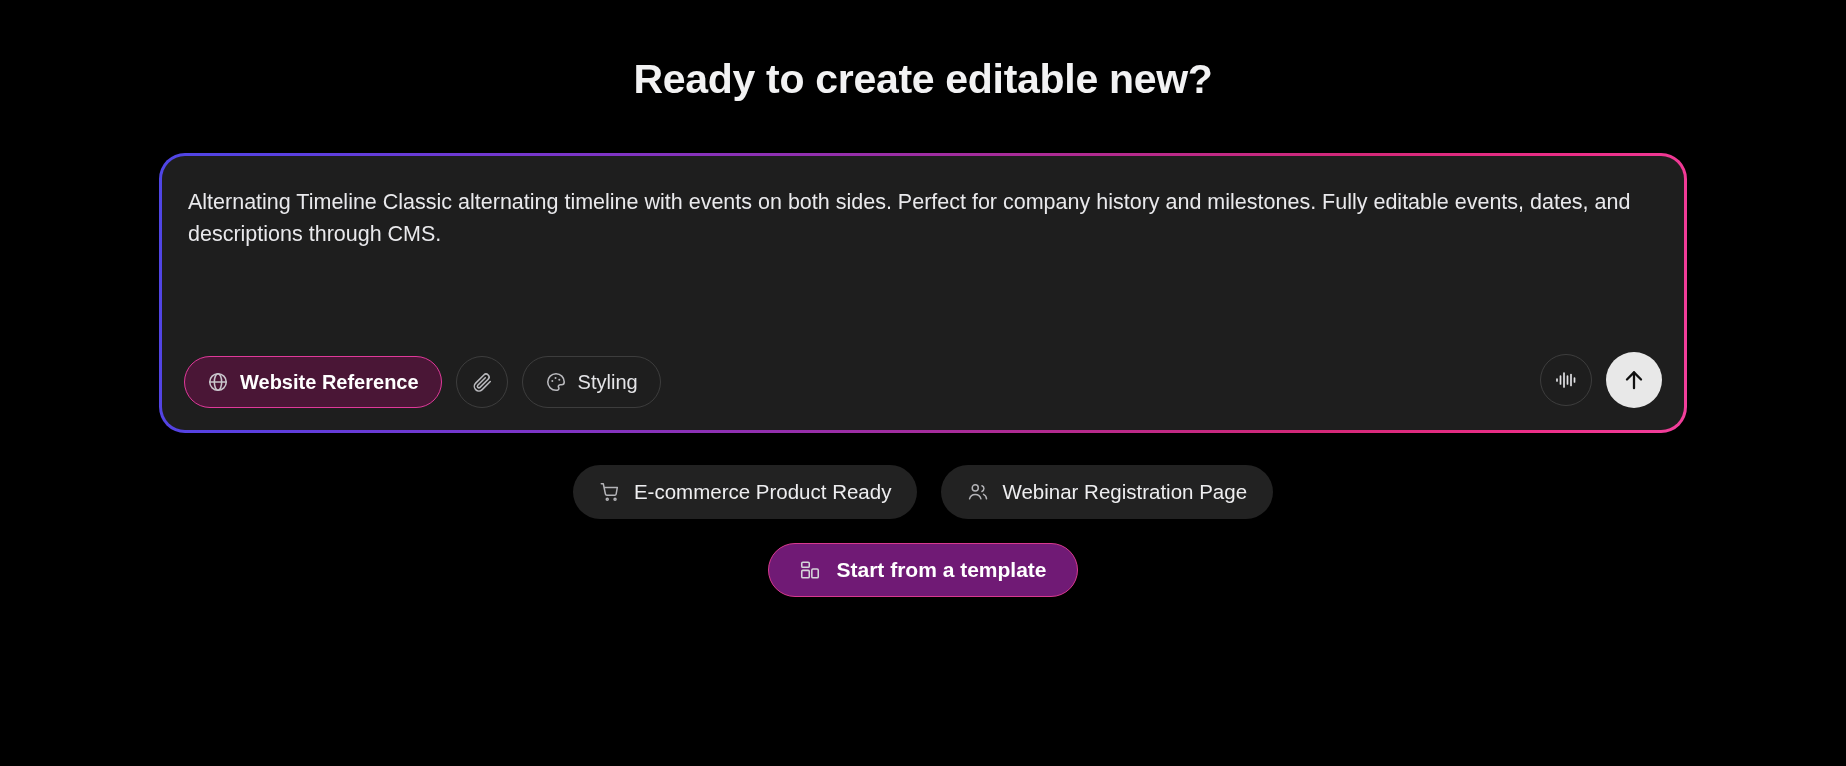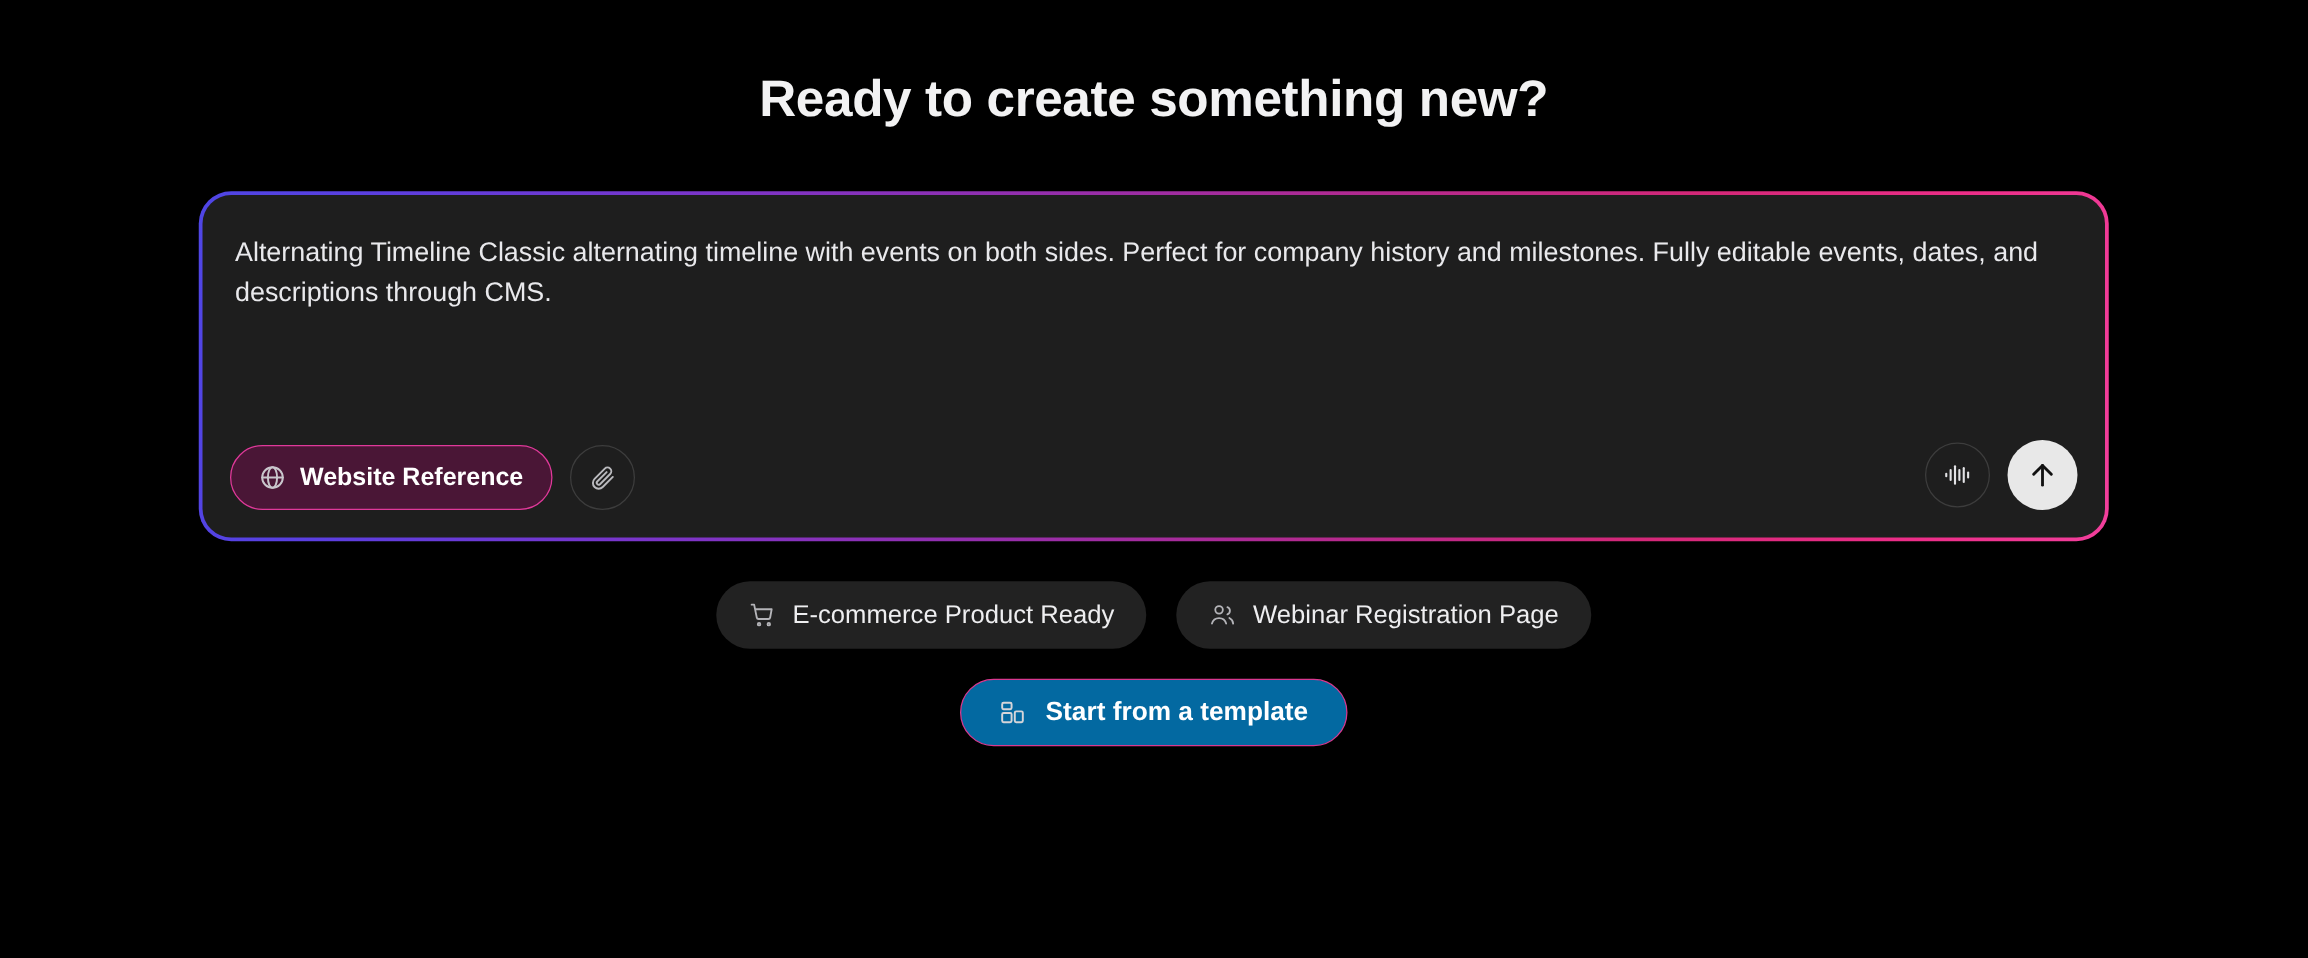--- a/index.html
+++ b/index.html
@@ -167,35 +167,35 @@
     justify-content: center;
   }
 
   .template-btn {
     display: inline-flex;
     align-items: center;
     gap: 15px;
     height: 54px;
     padding: 0 30px;
     border-radius: 27px;
-    background: #0369a1;
+    background: #701a75;
     border: 1px solid #d8398f;
     font-size: 21px;
     font-weight: bold;
     color: #ffffff;
     cursor: pointer;
     white-space: nowrap;
   }
 
   svg { display: block; }
 </style>
 </head>
 <body>
 
-<h1 class="page-title">Ready to create something new?</h1>
+<h1 class="page-title">Ready to create editable new?</h1>
 
 <div class="composer-outer">
   <div class="composer-inner">
 
     <div class="prompt-text" placeholder="Describe the website you want to create...">Alternating Timeline Classic alternating timeline with events on both sides. Perfect for company history and milestones. Fully editable events, dates, and descriptions through CMS.</div>
 
     <div class="composer-toolbar">
 
       <div class="chip active">
         <span>
@@ -209,20 +209,31 @@
       </div>
 
       <div class="icon-btn-round">
         <span>
           <svg width="22" height="22" viewBox="0 0 24 24" fill="none" stroke="#b9b9bd" stroke-width="1.7" stroke-linecap="round" stroke-linejoin="round">
             <path d="M21 11.5l-8.8 8.8a5 5 0 0 1-7.1-7.1l8.9-8.9a3.3 3.3 0 0 1 4.7 4.7l-8.9 8.9a1.7 1.7 0 0 1-2.4-2.4l8.2-8.2"></path>
           </svg>
         </span>
       </div>
 
+      <div class="chip plain">
+        <span>
+          <svg width="22" height="22" viewBox="0 0 24 24" fill="none" stroke="#b9b9bd" stroke-width="1.7" stroke-linecap="round" stroke-linejoin="round">
+            <path d="M12 21a9 9 0 1 1 9-9c0 1.7-1.3 3-3 3h-1.5a2 2 0 0 0-1.4 3.4A2 2 0 0 1 13.5 21H12z"></path>
+            <circle cx="8" cy="11" r="1.1" fill="#b9b9bd" stroke="none"></circle>
+            <circle cx="11.5" cy="7.7" r="1.1" fill="#b9b9bd" stroke="none"></circle>
+            <circle cx="15.6" cy="9.6" r="1.1" fill="#b9b9bd" stroke="none"></circle>
+          </svg>
+        </span>
+        <span>Styling</span>
+      </div>
 
       <div class="toolbar-right">
         <div class="icon-btn-round">
           <span>
             <svg width="26" height="22" viewBox="0 0 26 22" stroke="#e2e2e5" stroke-width="1.7" stroke-linecap="round">
               <line x1="4" y1="10" x2="4" y2="12"></line>
               <line x1="7.5" y1="7" x2="7.5" y2="15"></line>
               <line x1="11" y1="4" x2="11" y2="18"></line>
               <line x1="14.5" y1="7" x2="14.5" y2="15"></line>
               <line x1="18" y1="5.5" x2="18" y2="16.5"></line>

